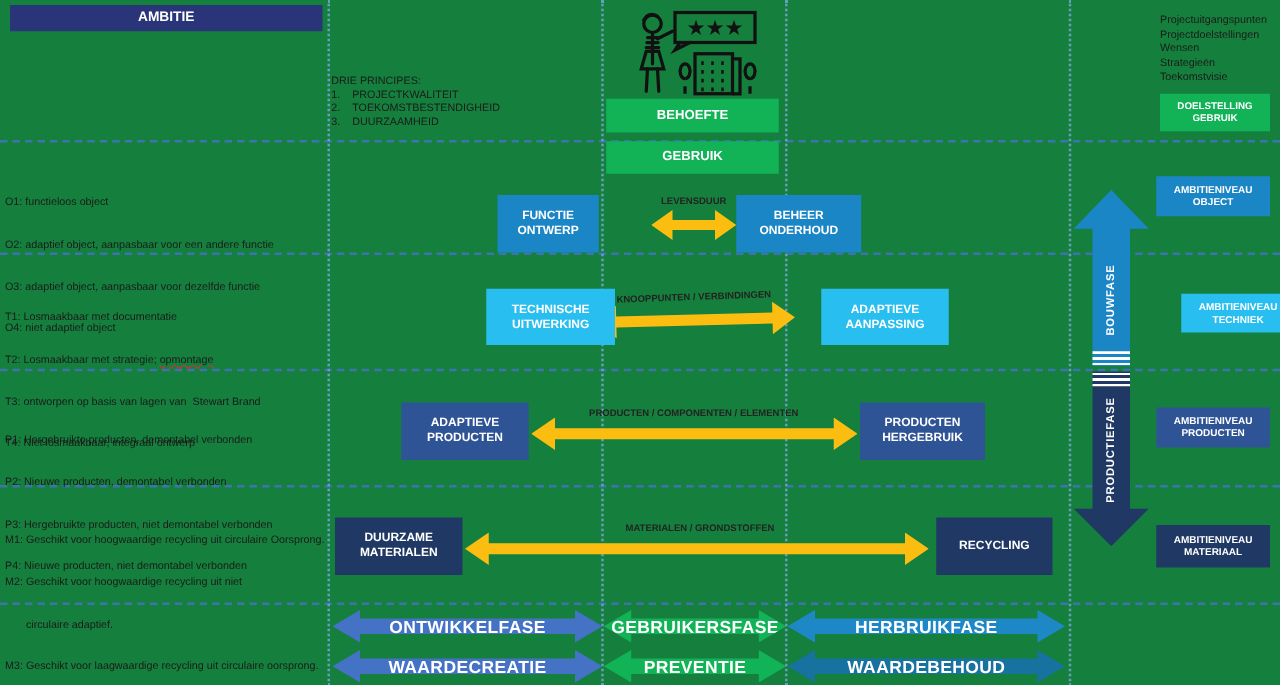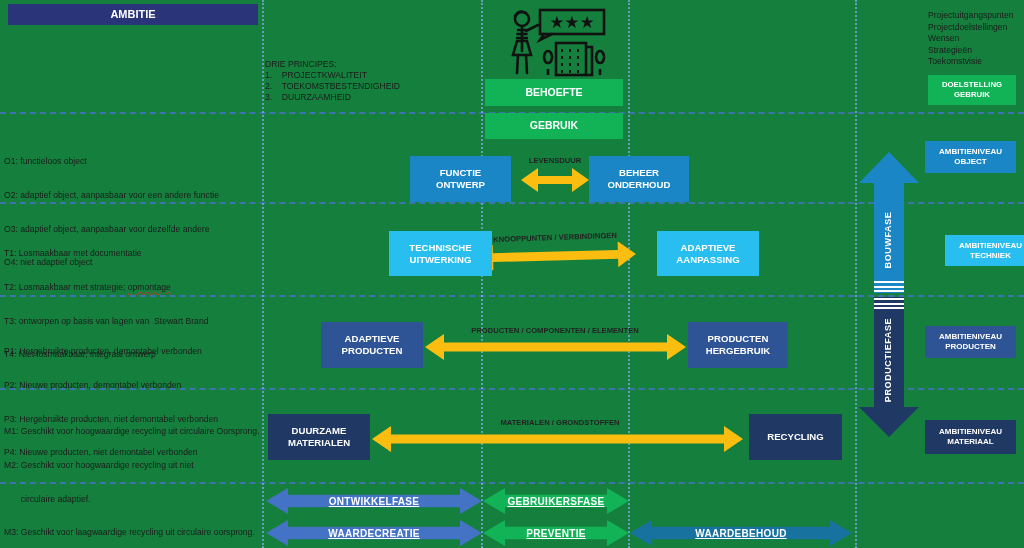--- a/index.html
+++ b/index.html
@@ -27,23 +27,22 @@
   .squiggle{text-decoration:underline wavy #D03030 1px;}
   
   .yarrow{
     position:absolute;background:#FBBE10;z-index:2;
     clip-path:polygon(0 50%, var(--hw) 0, var(--hw) 33%, calc(100% - var(--hw)) 33%, calc(100% - var(--hw)) 0, 100% 50%, calc(100% - var(--hw)) 100%, calc(100% - var(--hw)) 67%, var(--hw) 67%, var(--hw) 100%);
   }
   .ylabel{position:absolute;font-size:7.6px;font-weight:600;color:#222;z-index:3;text-align:center;white-space:nowrap;}
   
   .darrow{
     position:absolute;height:26px;z-index:2;display:flex;align-items:center;justify-content:center;
-    color:#fff;font-weight:bold;font-size:10px;letter-spacing:.3px;
+    color:#fff;font-weight:bold;font-size:14px;letter-spacing:.3px;
     clip-path:polygon(0 50%, var(--hw) 0, var(--hw) 26%, calc(100% - var(--hw)) 26%, calc(100% - var(--hw)) 0, 100% 50%, calc(100% - var(--hw)) 100%, calc(100% - var(--hw)) 74%, var(--hw) 74%, var(--hw) 100%);
-    text-decoration:underline;
     --hw:22px;
   }
   .peri{background:#4472C4;}
   .grn{background:#12B257;}
   .tealmid{background:#1E88C7;}
   .tealdark{background:#17729F;}
   
   .uparrow{
     position:absolute;left:859px;top:152px;width:60px;height:141px;background:#1B86C6;z-index:2;
     clip-path:polygon(50% 0, 100% 31px, calc(50% + 15px) 31px, calc(50% + 15px) 100%, calc(50% - 15px) 100%, calc(50% - 15px) 31px, 0 31px);
@@ -118,21 +117,21 @@
   </svg>
 
   <div class="box greenbx" style="left:485px;top:79px;width:138px;height:27px;font-size:10.5px">BEHOEFTE</div>
   <div class="box greenbx" style="left:485px;top:113px;width:138px;height:26px;font-size:10.5px">GEBRUIK</div>
   <div class="box greenbx" style="left:928px;top:75px;width:88px;height:30px;font-size:7.8px">DOELSTELLING
 GEBRUIK</div>
 
   <div class="list" style="left:4px;top:134px">
     <div>O1: functieloos object</div>
     <div>O2: adaptief object, aanpasbaar voor een andere functie</div>
-    <div>O3: adaptief object, aanpasbaar voor dezelfde andere</div>
+    <div>O3: adaptief object, aanpasbaar voor dezelfde functie</div>
     <div>O4: niet adaptief object</div>
   </div>
 
   <div class="list" style="left:4px;top:226px">
     <div>T1: Losmaakbaar met documentatie</div>
     <div><span>T2: Losmaakbaar met strategie; </span><span class="squiggle">opmontage</span></div>
     <div>T3: ontworpen op basis van lagen van  Stewart Brand</div>
     <div>T4: Niet losmaakbaar, integraal ontwerp</div>
   </div>
 
@@ -145,21 +144,21 @@
 
   <div class="list" style="left:4px;top:404px">
     <div>M1: Geschikt voor hoogwaardige recycling uit circulaire Oorsprong.</div>
     <div>M2: Geschikt voor hoogwaardige recycling uit niet</div>
     <div>       circulaire adaptief.</div>
     <div>M3: Geschikt voor laagwaardige recycling uit circulaire oorsprong.</div>
     
     
   </div>
 
-  <div class="box blue" style="left:410px;top:156px;width:101px;height:46px;font-size:9.6px">FUNCTIE
+  <div class="box blue" style="left:398px;top:156px;width:81px;height:46px;font-size:9.6px">FUNCTIE
 ONTWERP</div>
   <div class="ylabel" style="left:505px;top:156px;width:100px">LEVENSDUUR</div>
   <div class="yarrow" style="left:521px;top:168px;width:68px;height:24px;--hw:17px"></div>
   <div class="box blue" style="left:589px;top:156px;width:100px;height:46px;font-size:9.6px">BEHEER
 ONDERHOUD</div>
 
   <div class="box cyan" style="left:369px;top:231px;width:103px;height:45px;font-size:9.6px">TECHNISCHE
 UITWERKING</div>
   <div class="ylabel" style="left:455px;top:233px;width:200px;transform:rotate(-2deg)">KNOOPPUNTEN / VERBINDINGEN</div>
   <div class="yarrow" style="left:475px;top:243px;width:161px;height:26px;--hw:18px;transform:rotate(-1.5deg)"></div>
@@ -190,18 +189,19 @@
 
   <div class="uparrow"></div>
   <div class="vlabel" style="left:848px;top:235px;width:80px">BOUWFASE</div>
   <div class="stripes" style="top:281px;height:12px"></div>
   <div class="downarrow"></div>
   <div class="stripes" style="top:298px;height:11px"></div>
   <div class="vlabel" style="left:843px;top:355px;width:90px">PRODUCTIEFASE</div>
 
   <div class="darrow peri" style="left:266px;top:488px;width:216px">ONTWIKKELFASE</div>
   <div class="darrow grn" style="left:483px;top:488px;width:146px">GEBRUIKERSFASE</div>
+  <div class="darrow tealmid" style="left:630px;top:488px;width:222px">HERBRUIKFASE</div>
 
   <div class="darrow peri" style="left:266px;top:520px;width:216px">WAARDECREATIE</div>
   <div class="darrow grn" style="left:483px;top:520px;width:146px">PREVENTIE</div>
   <div class="darrow tealdark" style="left:630px;top:520px;width:222px">WAARDEBEHOUD</div>
 
 </div>
 
 </body></html>

